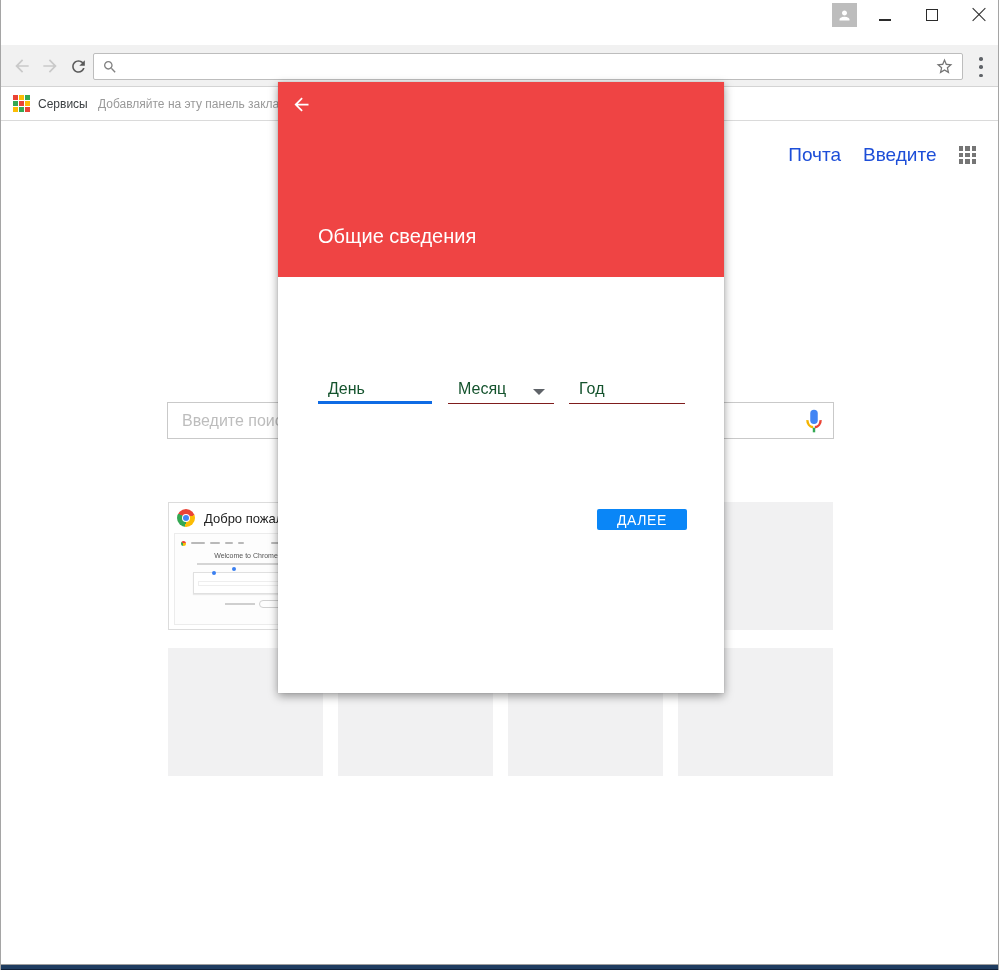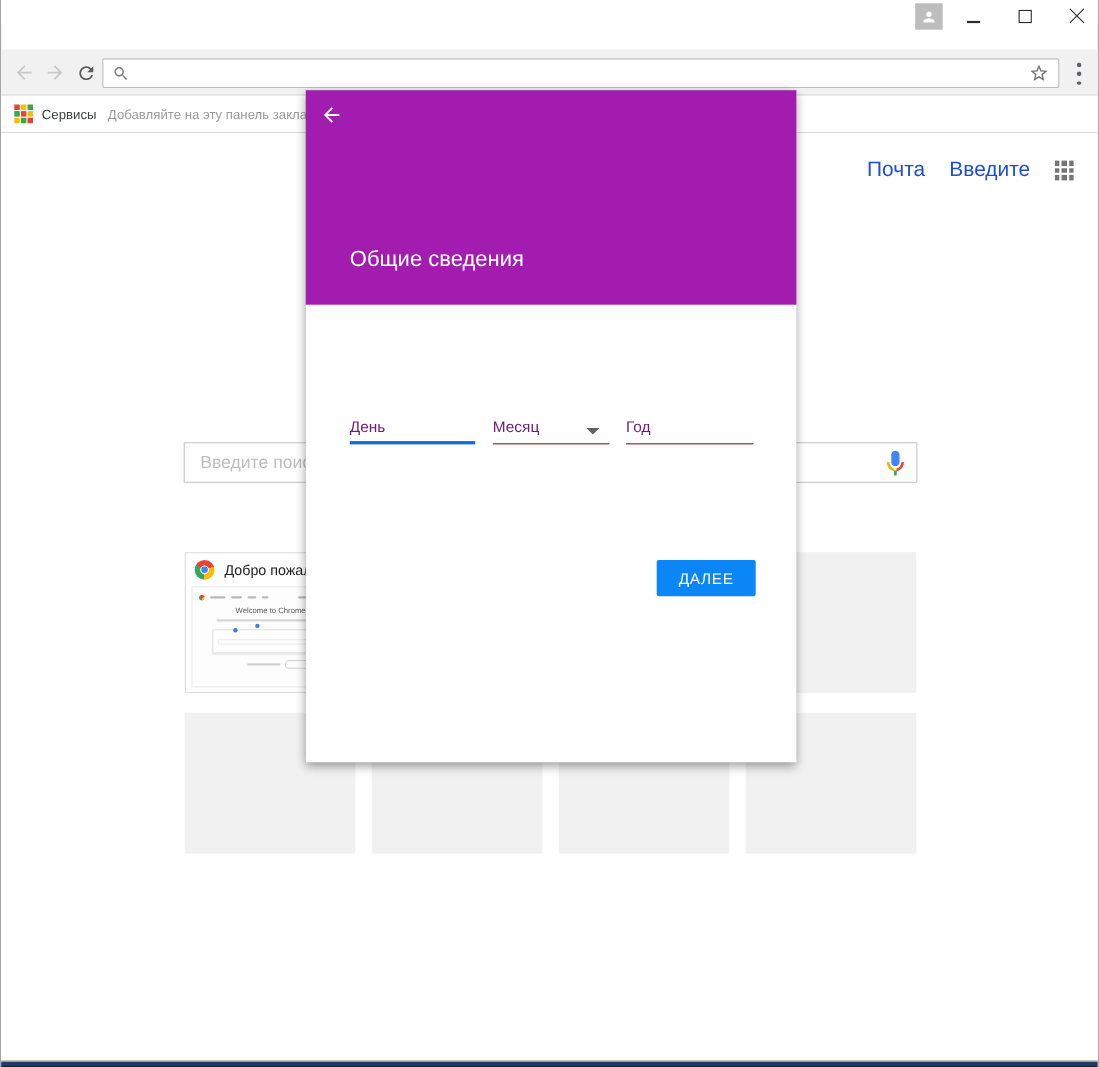--- a/index.html
+++ b/index.html
@@ -71,36 +71,36 @@
   .thumb-sub { position:absolute; left:22px; top:29px; width:100px; height:2px; background:#d5d5d5; }
   .thumb-win { position:absolute; left:18px; top:38px; width:108px; height:22px; background:#fff; border:1px solid #e0e0e0; box-shadow:0 1px 1px rgba(0,0,0,.08); }
   .thumb-win .bar { position:absolute; left:4px; right:4px; top:8px; height:5px; border:1px solid #eee; }
   .thumb-dot { position:absolute; width:4px; height:4px; border-radius:50%; background:#3a7ff0; }
   .thumb-help { position:absolute; left:50px; top:66px; display:flex; align-items:center; gap:4px; }
   .thumb-help b { display:block; width:30px; height:2px; background:#cfcfcf; }
   .thumb-pill { width:24px; height:8px; border:1px solid #d0d0d0; border-radius:4px; }
   
   .modal { position:absolute; left:277px; top:82px; width:446px; height:611px; background:#fff; z-index:10;
     box-shadow:0 3px 9px rgba(0,0,0,.4), 0 0 1px rgba(0,0,0,.2); }
-  .modal-header { position:absolute; left:0; top:0; width:100%; height:195px; background:#a21caf;padding-left:8px; }
+  .modal-header { position:absolute; left:0; top:0; width:100%; height:195px; background:#ef4444;padding-left:8px; }
   .back-btn { position:absolute; left:11px; top:10px; width:24px; height:24px; display:flex; align-items:center; justify-content:center; cursor:pointer; }
   .modal-title { position:absolute; left:40px; top:143px; font-size:20px; color:#fff; }
   .modal-prompt { position:absolute; left:40px; top:231px; font-size:15px; color:#3a3f42; }
   .field { position:absolute; height:27px; }
-  .field .flabel { position:absolute; left:0; top:3px; font-size:14px; color:#701a75; }
+  .field .flabel { position:absolute; left:10px; top:3px; font-size:16px; color:#14532d; }
   .underline-focus { border-bottom:3px solid #0f6be4; }
   .underline { border-bottom:1px solid #7f1d1d; }
   .dd-arrow { position:absolute; width:0; height:0; border-left:6px solid transparent; border-right:6px solid transparent; border-top:6px solid #5f6368; }
   .f-day    { left:40px;  top:295px; width:114px; }
   .f-month  { left:170px; top:295px; width:106px; }
   .f-year   { left:291px; top:295px; width:116px; }
   .f-gender { left:40px;  top:361px; width:367px; }
   .f-month .dd-arrow { right:9px; bottom:8px; }
   .f-gender .dd-arrow { right:1px; bottom:8px; }
-  .next-btn { position:absolute; left:319px; top:427px; width:90px; height:33px; background:#0a86f7; border:none; border-radius:2px;
+  .next-btn { position:absolute; left:319px; top:427px; width:90px; height:21px; background:#0a86f7; border:none; border-radius:2px;
     color:#fff; font-size:14px; letter-spacing:.6px; font-family:"Liberation Sans",sans-serif; cursor:pointer; }
   
   .win-bottom { position:absolute; left:0; bottom:0; width:100%; height:6px; z-index:20;
     background:linear-gradient(to bottom, #9e9e9e 0 1px, #1f3d61 1px 5px, #0e1f38 5px 6px); }
   svg { display:block; }
 </style>
 </head>
 <body>
 
 <div id="window">

